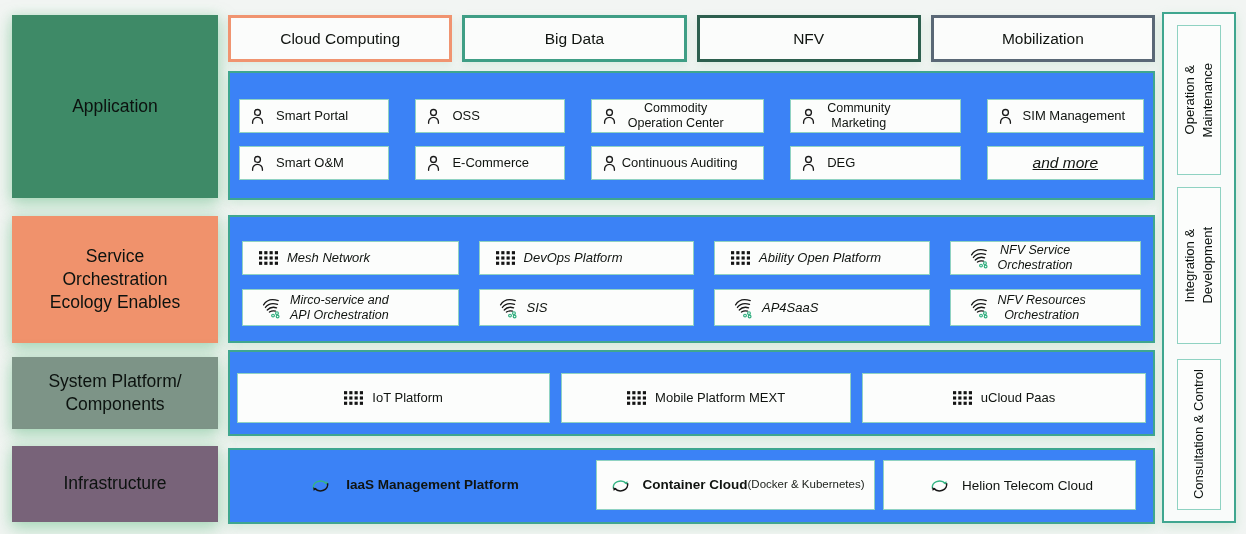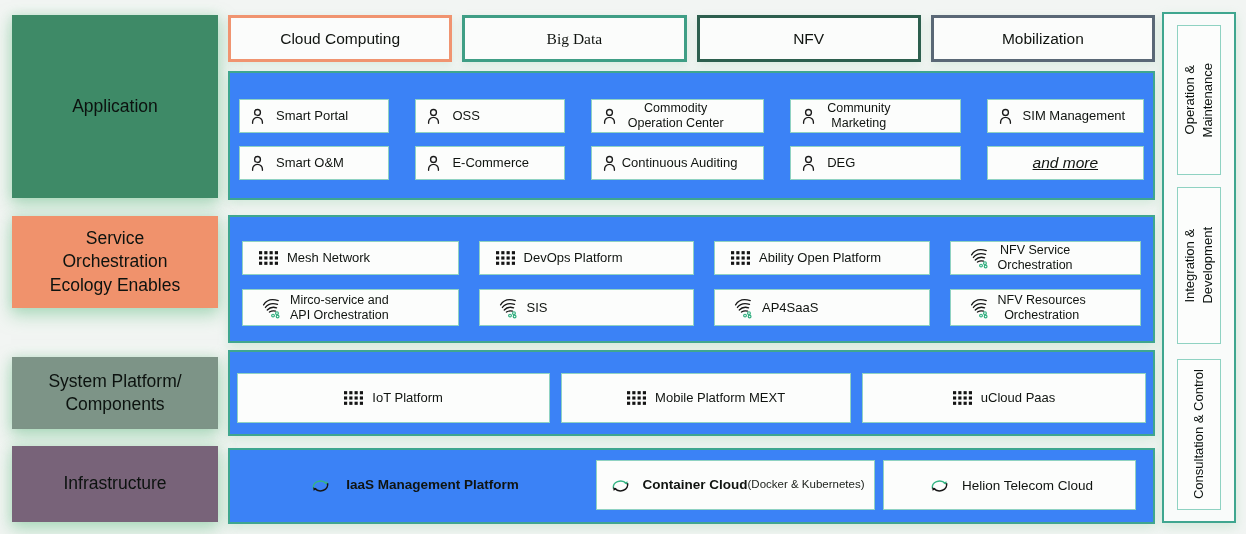--- a/index.html
+++ b/index.html
@@ -11,21 +11,21 @@
   }
   
   .lblock{
     position:absolute;left:12px;width:206px;
     display:flex;align-items:center;justify-content:center;
     text-align:center;font-size:17.5px;line-height:1.32;
     white-space:pre-line;color:#0c120f;
     box-shadow:0 7px 16px 1px rgba(130,200,155,.55), 0 0 10px rgba(130,200,155,.30);
   }
   #lb-app{top:15px;height:183px;}
-  #lb-svc{top:216px;height:92px;}
+  #lb-svc{top:216px;height:127px;}
   #lb-sys{top:357px;height:72px;}
   #lb-infra{top:446px;height:76px;}
 
   
   .tabs{position:absolute;left:228px;top:15px;width:927px;height:47px;display:flex;gap:10px;}
   .tab{
     flex:1;background:#fbfcfb;border:3px solid #888;box-sizing:border-box;
     display:flex;align-items:center;justify-content:center;
     font-size:15.5px;box-shadow:0 3px 8px rgba(130,200,155,.22);
   }
@@ -55,21 +55,21 @@
     grid-template-columns:150fr 149fr 173fr 170fr 157fr;
     grid-template-rows:34px 34px;column-gap:26px;row-gap:13px;
   }
   .more{justify-content:center;font-style:italic;text-decoration:underline;font-size:15.5px;}
 
   .svc-grid{
     display:grid;padding:24px 12px 0 12px;
     grid-template-columns:216fr 215fr 215fr 191fr;
     grid-template-rows:34px 37px;column-gap:20px;row-gap:14px;
   }
-  .svc-grid .item{padding-left:16px;}
+  .svc-grid .item{padding-left:16px;font-style:italic;}
 
   .sys-grid{
     display:grid;padding:21px 7px 0 7px;
     grid-template-columns:310fr 287fr 281fr;
     grid-template-rows:50px;column-gap:11px;
   }
   .sys-grid .item{justify-content:center;}
 
   .infra-row{display:flex;padding:10px 0 0 0;}
   .infra-plain{
@@ -152,21 +152,21 @@
   <div class="lblock" id="lb-app" style="background: rgb(62, 138, 103);">Application</div>
   <div class="lblock" id="lb-svc" style="background: rgb(240, 146, 108);">Service
 Orchestration
 Ecology Enables</div>
   <div class="lblock" id="lb-sys" style="background: rgb(125, 148, 135);">System Platform/
 Components</div>
   <div class="lblock" id="lb-infra" style="background: rgb(120, 99, 121);">Infrastructure</div>
 
   <div class="tabs">
     <div class="tab" style="border-color: rgb(240, 148, 112);">Cloud Computing</div>
-    <div class="tab" style="border-color: rgb(63, 158, 133); font-family: Liberation Serif, serif;">Big Data</div>
+    <div class="tab" style="border-color: rgb(63, 158, 133);">Big Data</div>
     <div class="tab" style="border-color: rgb(45, 95, 78);">NFV</div>
     <div class="tab" style="border-color: rgb(90, 104, 118);">Mobilization</div>
   </div>
 
   <div class="group" id="g-app">
     <div class="app-grid">
       <div class="item">
         <svg class="ico" width="19" height="19" viewBox="0 0 24 24">
             <use href="#i-person"></use>
           </svg>

